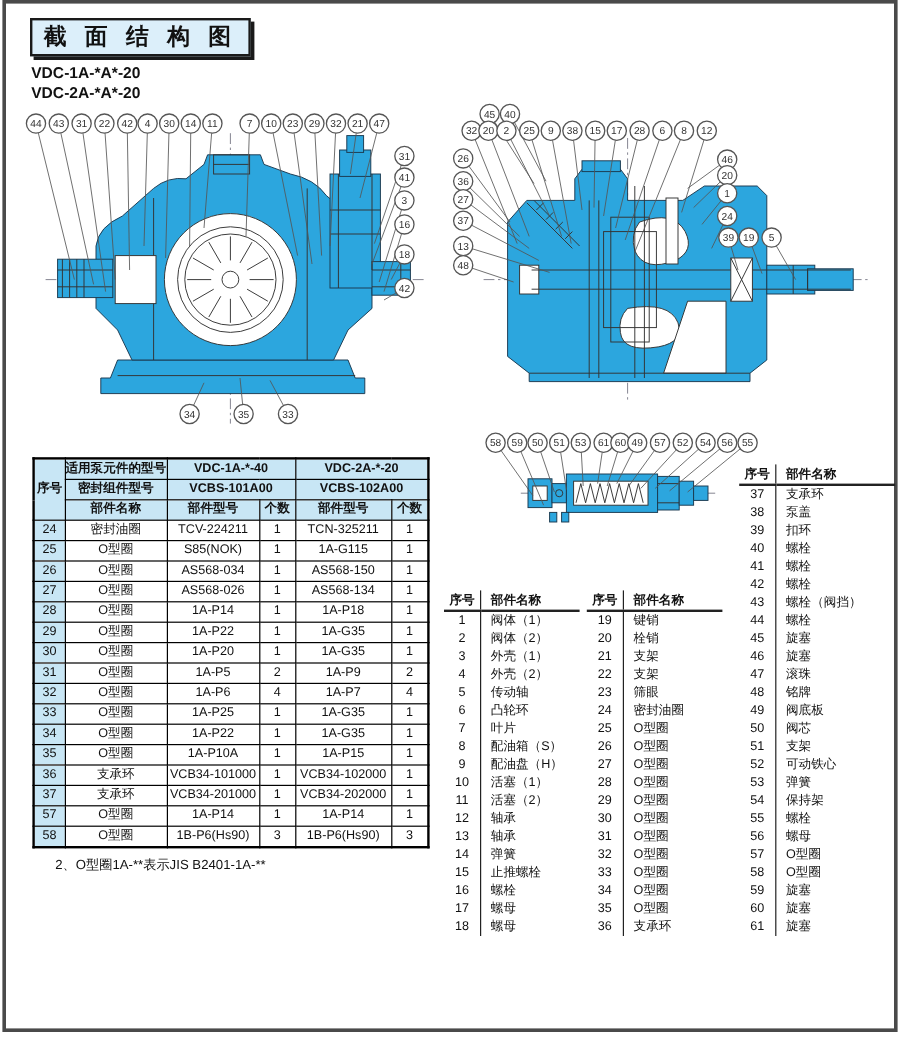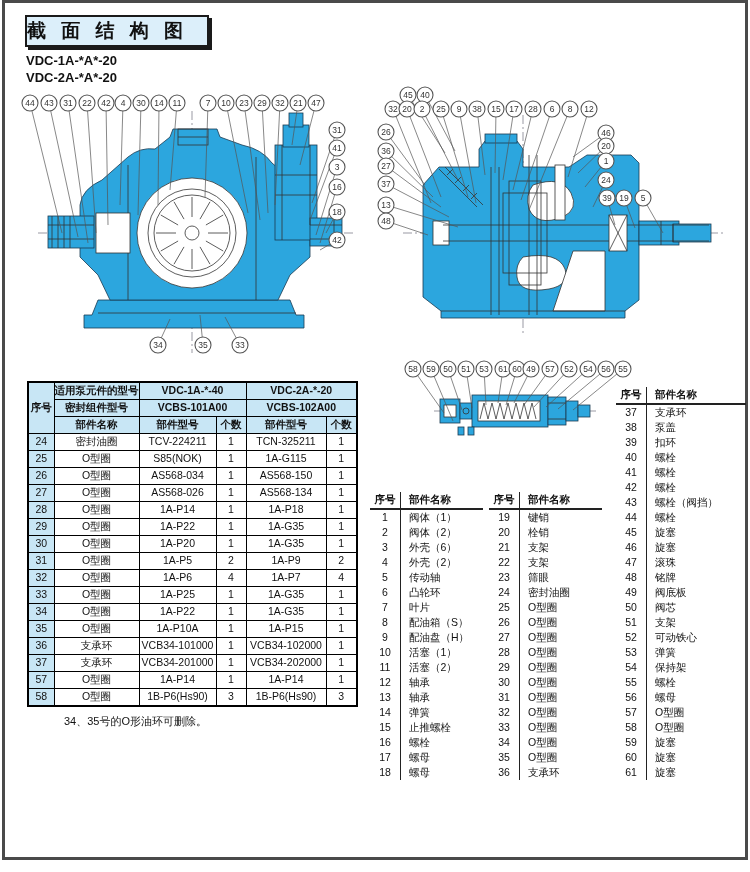--- a/index.html
+++ b/index.html
@@ -2,21 +2,21 @@
 <html style="--pump-blue: #2ca6de; --th-blue: #c8e6f5; --title-bg: #dceffa;"><head>
 <meta charset="utf-8">
 <style>
   html,body{margin:0;padding:0;background:#fff;}
   .page{position:relative;width:750px;height:872px;background:#ffffff;
         font-family:"Liberation Sans","DejaVu Sans",sans-serif;color:#111;overflow:hidden;}
   .frame{position:absolute;left:2px;top:0;width:740px;height:854px;
          border:3px solid #4a4a4a;pointer-events:none;}
   .title-box{position:absolute;left:25px;top:15px;width:180px;height:28px;
              background:var(--title-bg,#dceffa);border:2px solid #1a1a1a;
-             box-shadow:3px 3px 0 #1a1a1a;display:flex;align-items:center;
+             box-shadow:3px 3px 0 #1a1a1a;display:flex;align-items:center;justify-content:center;
              font-size:19px;font-weight:bold;letter-spacing:5px;}
   .models{position:absolute;left:26px;top:52px;font-size:13px;font-weight:bold;line-height:17px;}
   svg{position:absolute;overflow:visible;}
   .blue{fill:var(--pump-blue,#2ca6de);stroke:#1b3a50;stroke-width:0.8;}
   .wt{fill:#ffffff;stroke:#333;stroke-width:0.8;}
   .ln{fill:none;stroke:#333;stroke-width:0.8;}
   .dash{fill:none;stroke:#556;stroke-width:0.6;stroke-dasharray:9 3 2 3;}
   .leader{stroke:#555;stroke-width:0.7;}
   .callout-circle{fill:#fff;stroke:#555;stroke-width:1.1;}
   .callout-num{font-size:8.5px;fill:#333;text-anchor:middle;
@@ -475,42 +475,42 @@
           <td>O型圈</td>
           <td>1B-P6(Hs90)</td>
           <td>3</td>
           <td>1B-P6(Hs90)</td>
           <td>3</td>
         </tr>
       </tbody>
   </table>
 
   <div class="notes">
-    <div class="l4">34、35号的O形油环可删除。</div>
+    <div class="l2">2、O型圈1A-**表示JIS B2401-1A-**</div>
   </div>
 
   <table class="plist" style="left:370px;top:492px;width:113px">
     <thead>
         <tr>
       <th>序号</th>
       <th>部件名称</th>
     </tr>
       </thead>
     <tbody>
         <tr>
           <td>1</td>
           <td>阀体（1）</td>
         </tr>
         <tr>
           <td>2</td>
           <td>阀体（2）</td>
         </tr>
         <tr>
           <td>3</td>
-          <td>外壳（6）</td>
+          <td>外壳（1）</td>
         </tr>
         <tr>
           <td>4</td>
           <td>外壳（2）</td>
         </tr>
         <tr>
           <td>5</td>
           <td>传动轴</td>
         </tr>
         <tr>

